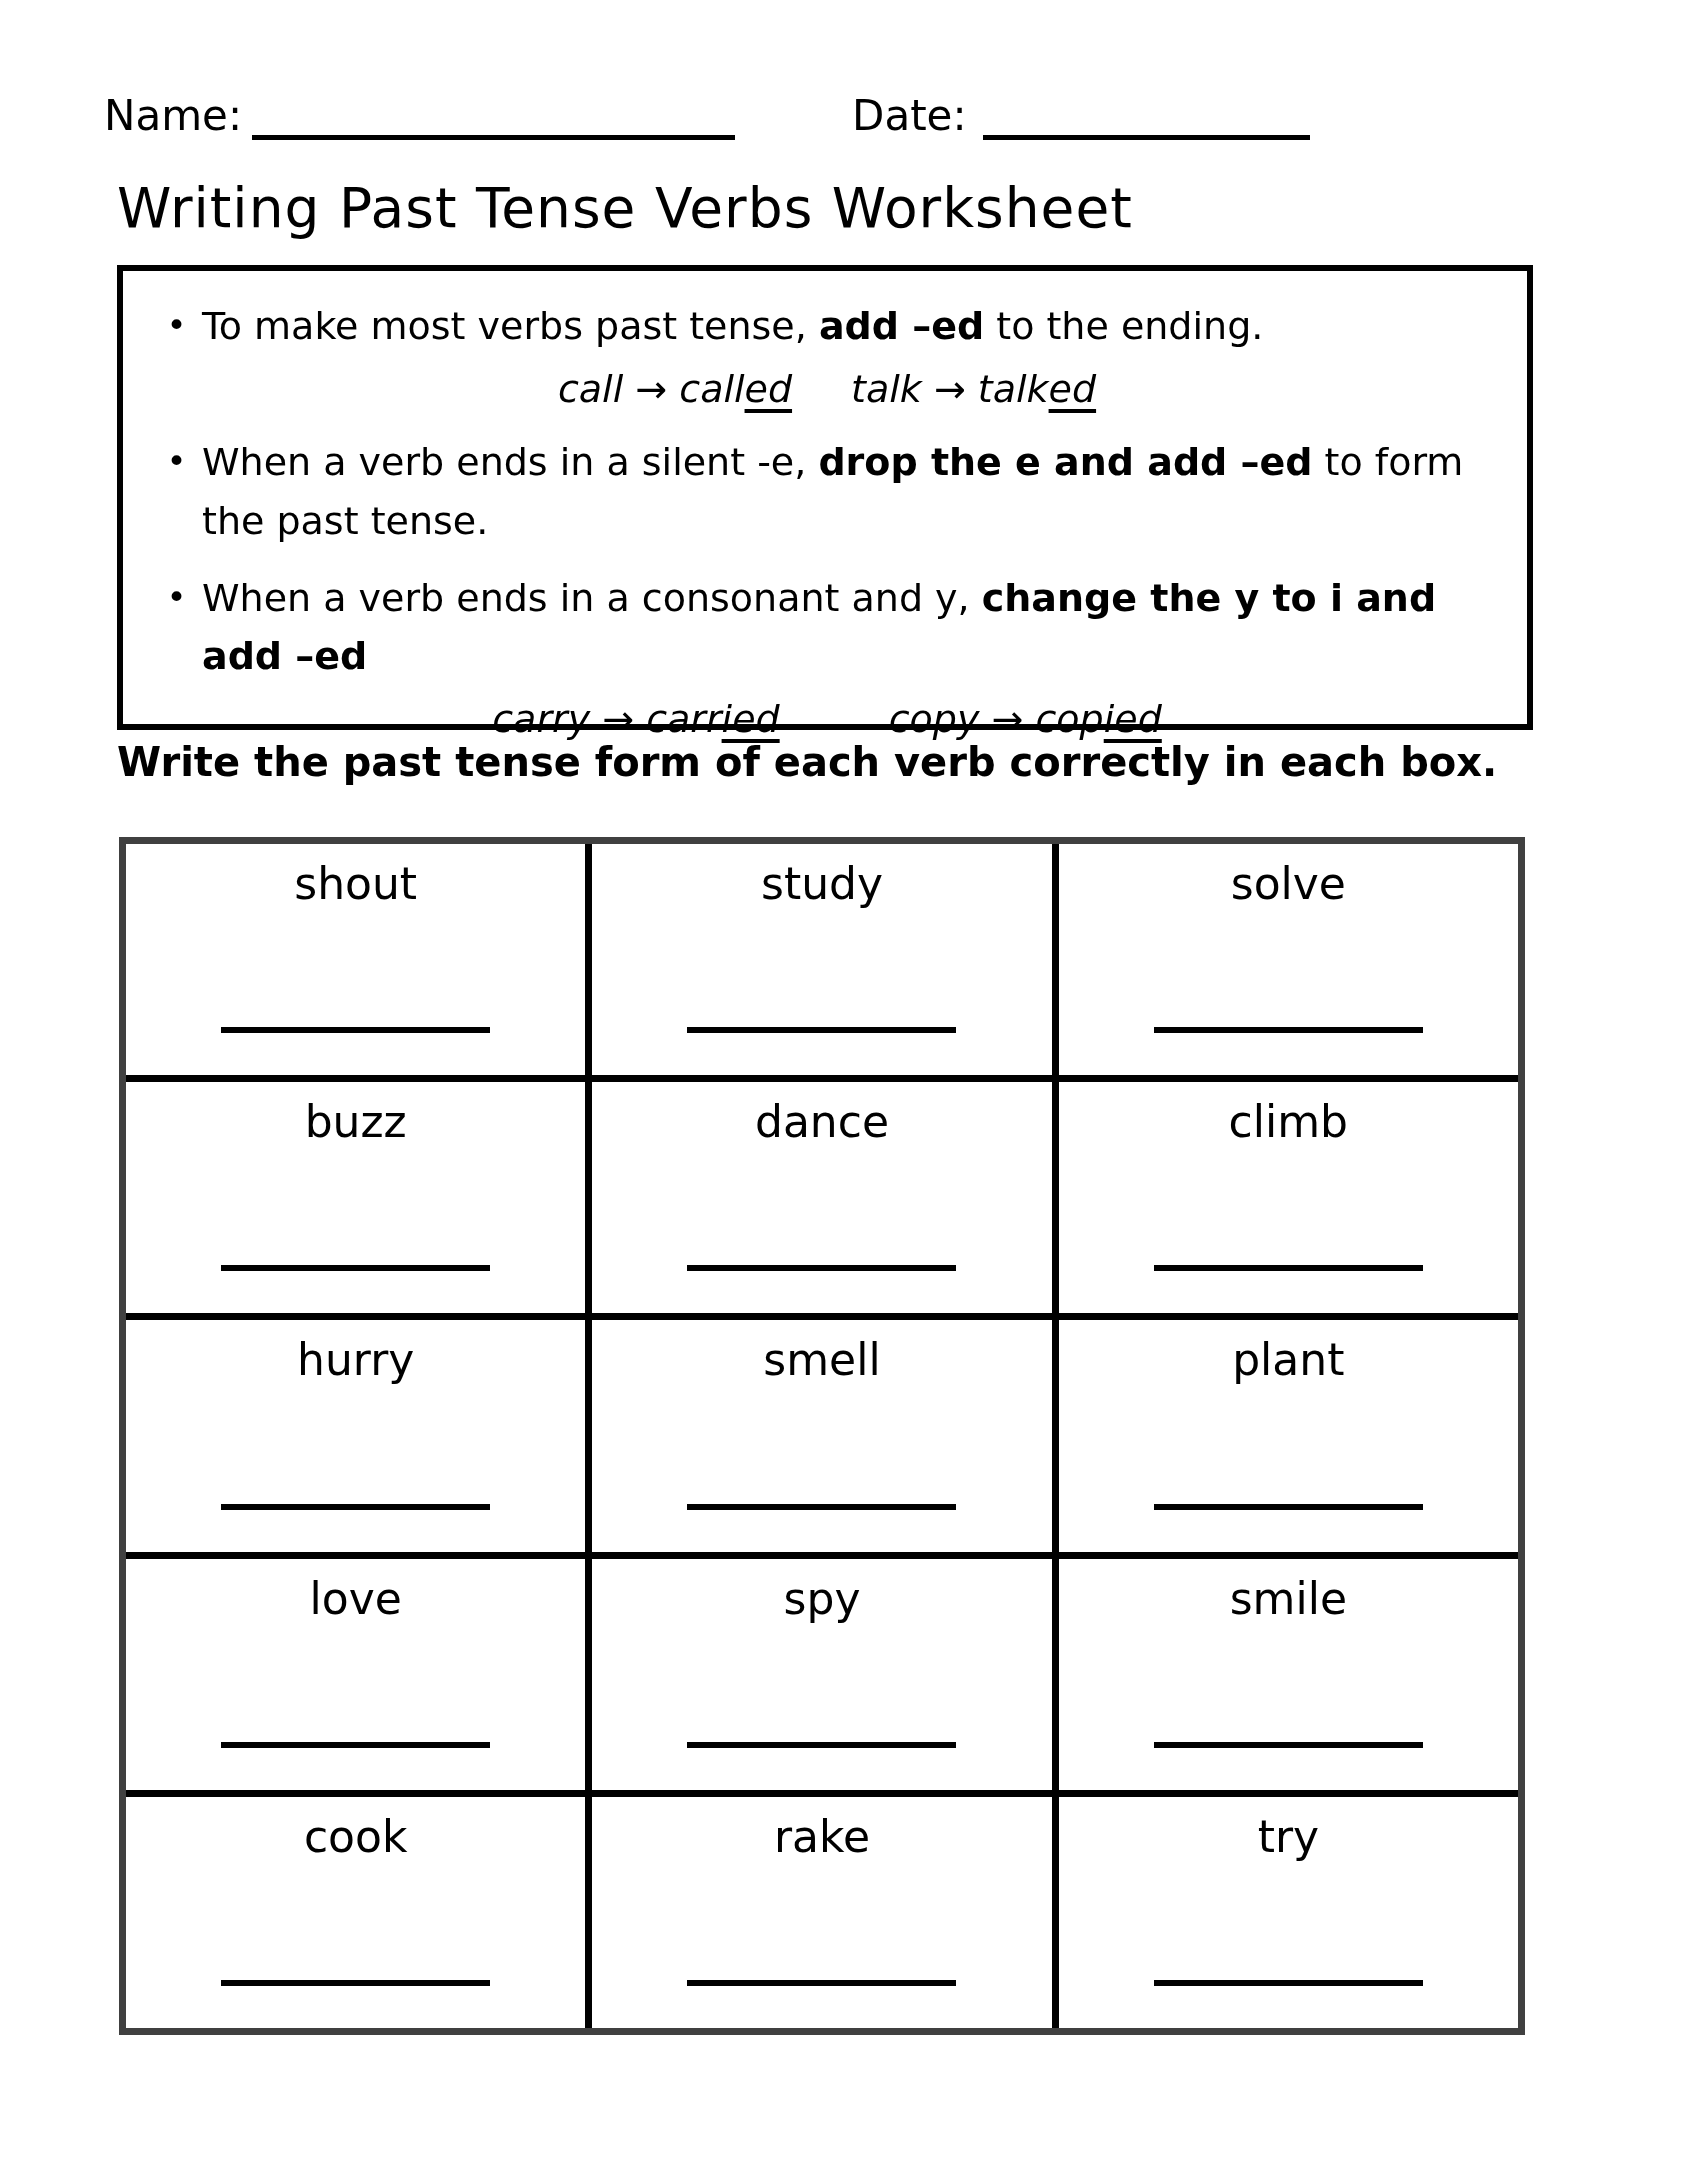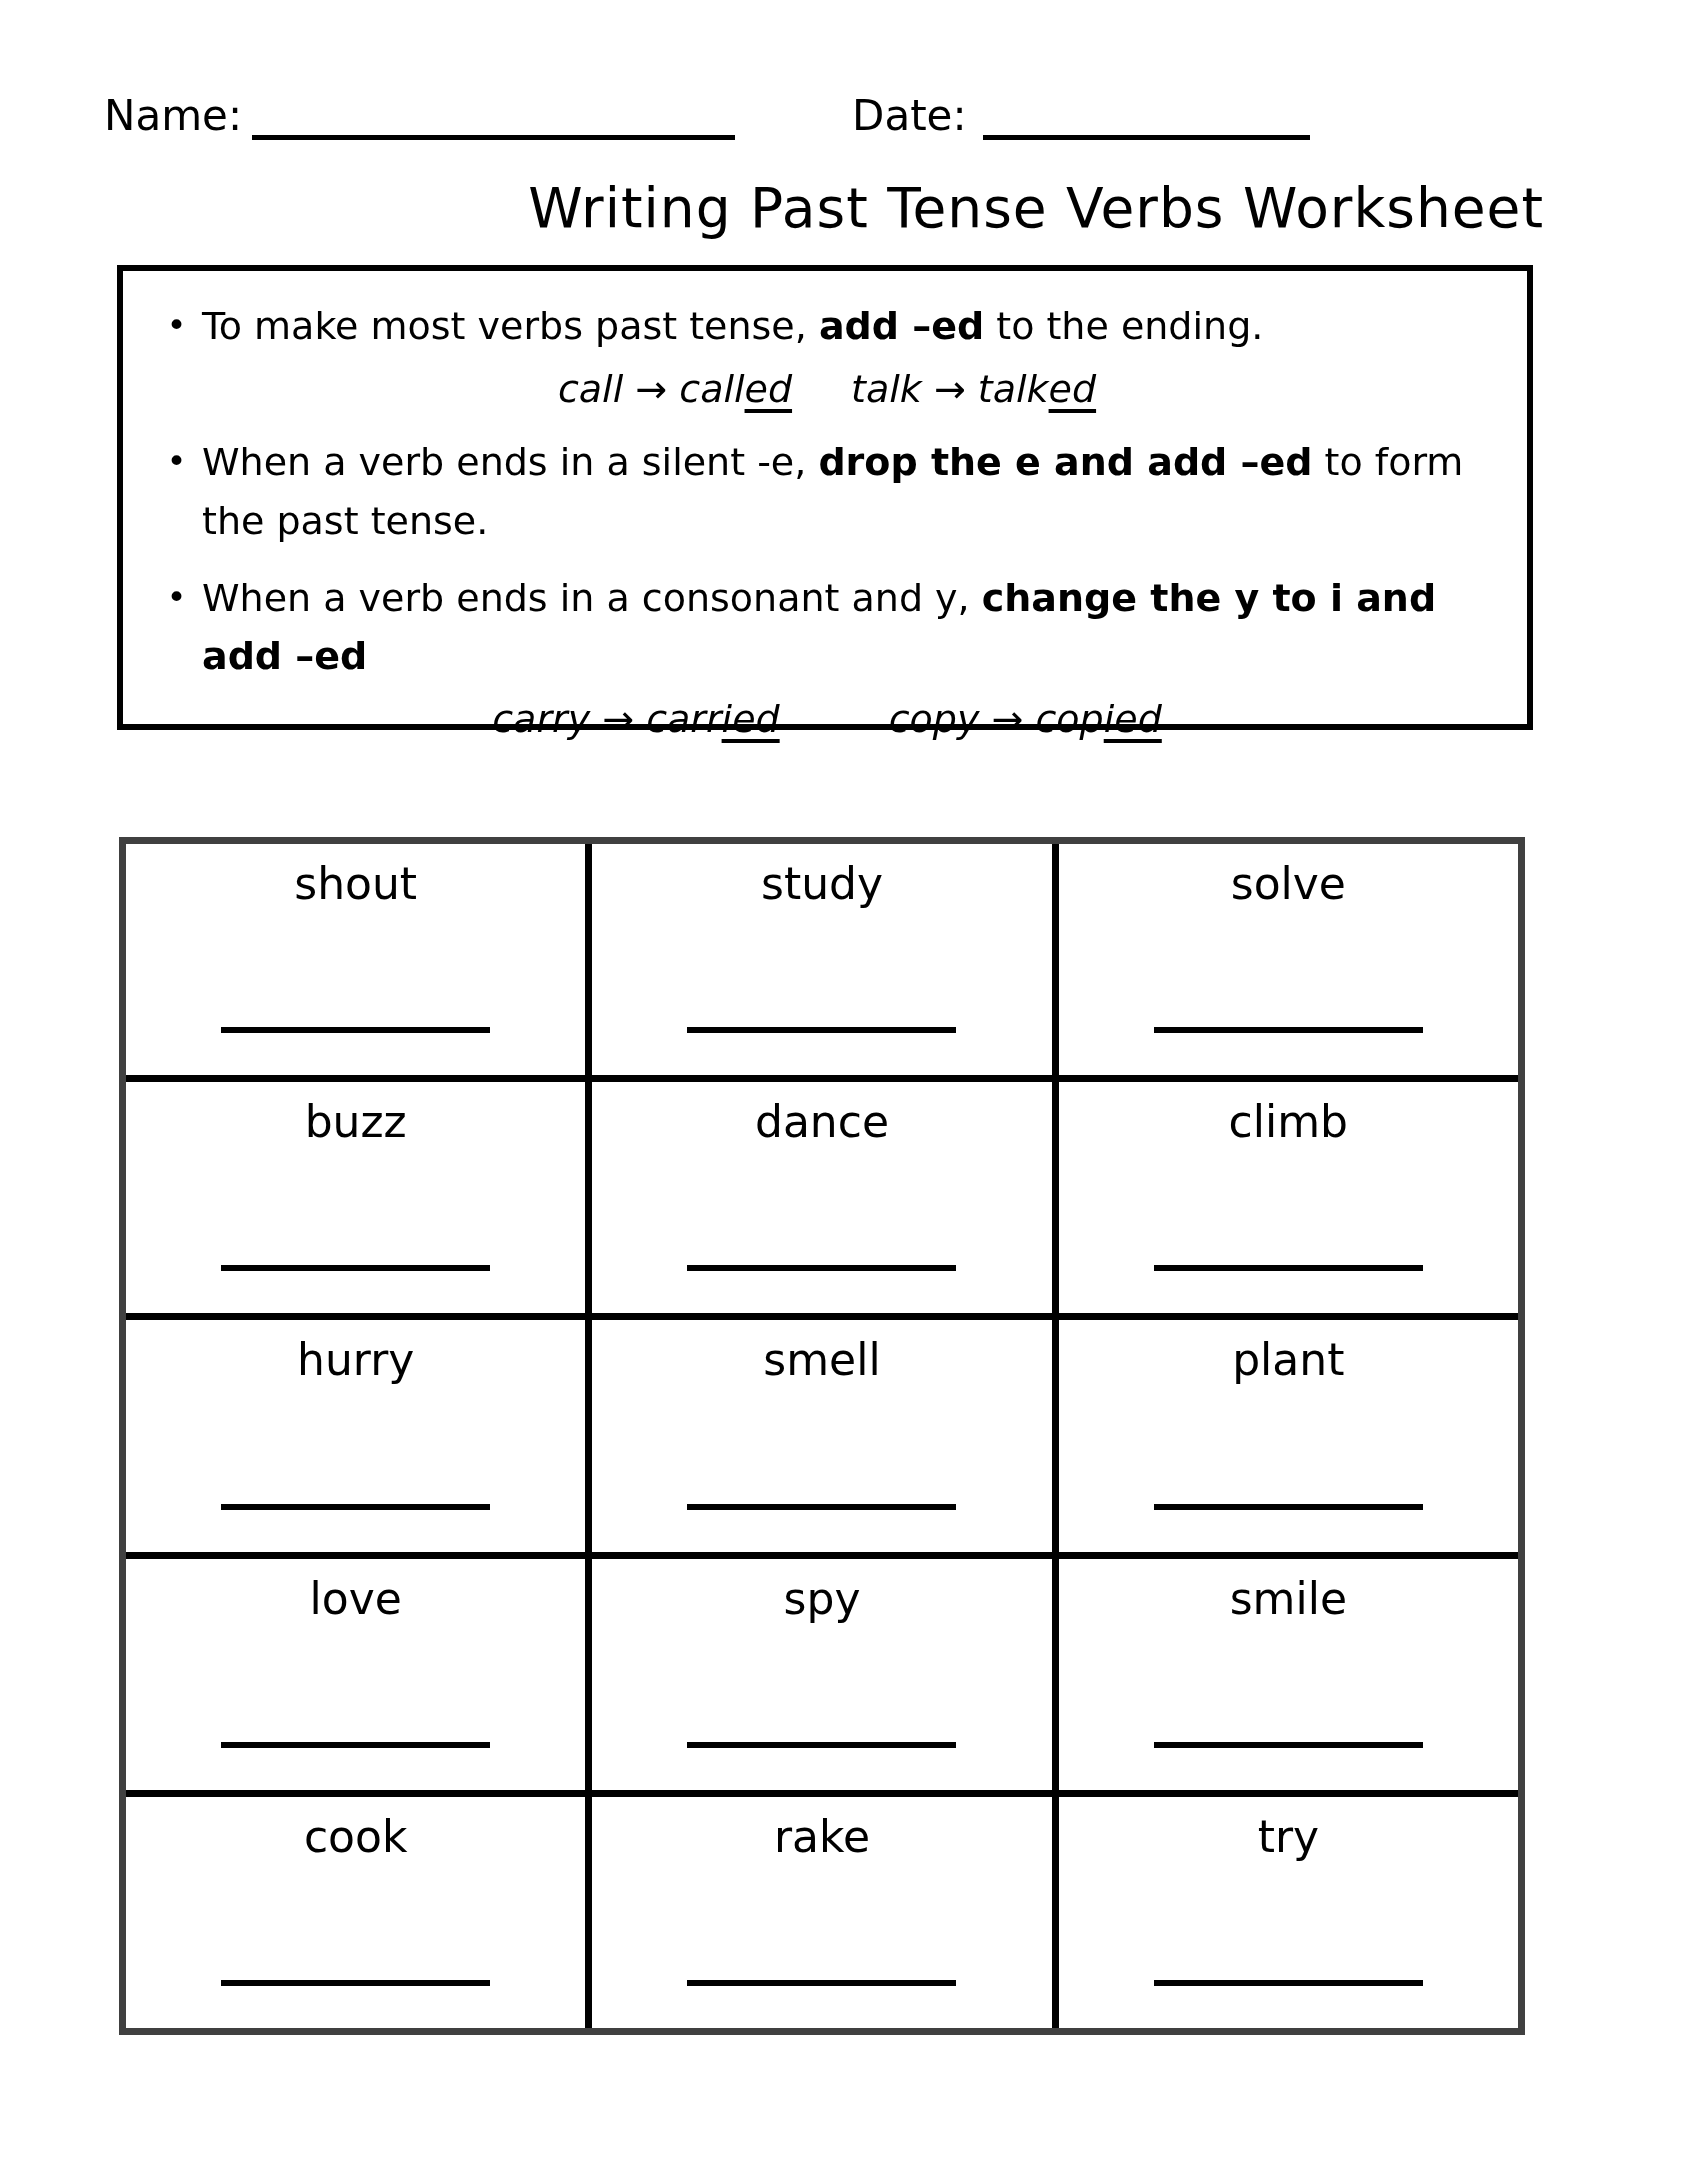--- a/index.html
+++ b/index.html
@@ -30,23 +30,23 @@
     height: 46px;
   }
   .name-line { width: 483px; margin-left: 10px; }
   .date-label { margin-left: 117px; }
   .date-line { width: 327px; margin-left: 16px; }
 
   
   .title {
     position: absolute;
     top: 176px;
-    left: 128px;
+    left: 117px;
     width: 1416px;
-    text-align: right;
+    text-align: left;
     font-size: 55px;
     letter-spacing: 1px;
     white-space: nowrap;
   }
 
   
   .rules-box {
     position: absolute;
     top: 265px;
     left: 117px;
@@ -165,20 +165,21 @@
       <span class="bullet">•</span>
       <span class="rule-text"><span>When a verb ends in a consonant and y, </span><span class="rule-bold">change the y to i and add –ed</span><span></span></span>
     </div>
     <div class="examples" style="gap:109px; margin-bottom:0;">
       <span class="example"><span>carry</span> <span>→</span> <span>carr</span><span class="suffix-underline">ied</span></span>
       <span class="example"><span>copy</span> <span>→</span> <span>cop</span><span class="suffix-underline">ied</span></span>
     </div>
 
   </div>
 
+  <div class="instruction">Write the past tense form of each verb correctly in each box.</div>
 
   <div class="grid">
     <div class="cell">
         <span class="verb">shout</span>
         <span class="answer-line"></span>
       </div>
     <div class="cell">
         <span class="verb">study</span>
         <span class="answer-line"></span>
       </div>

